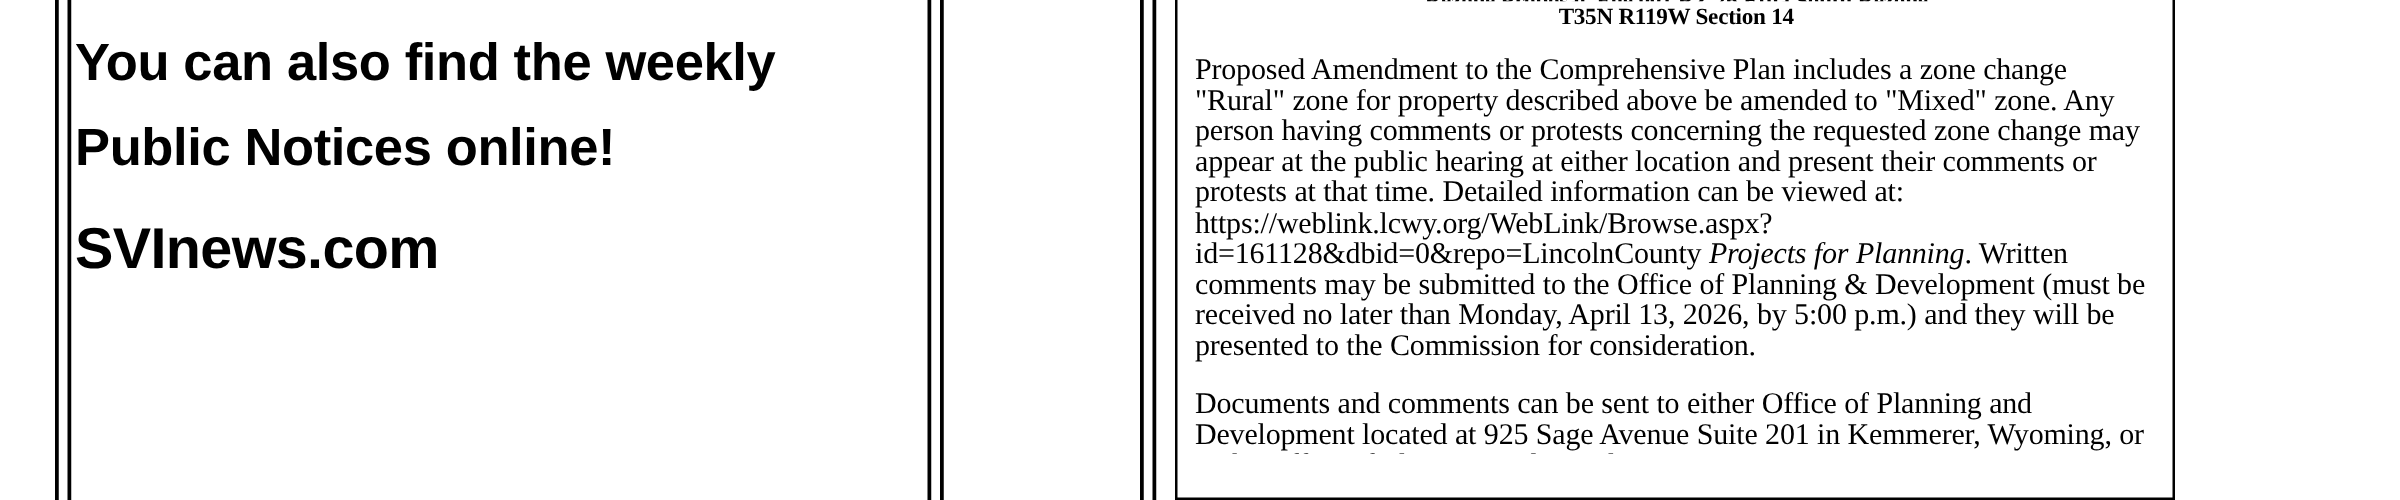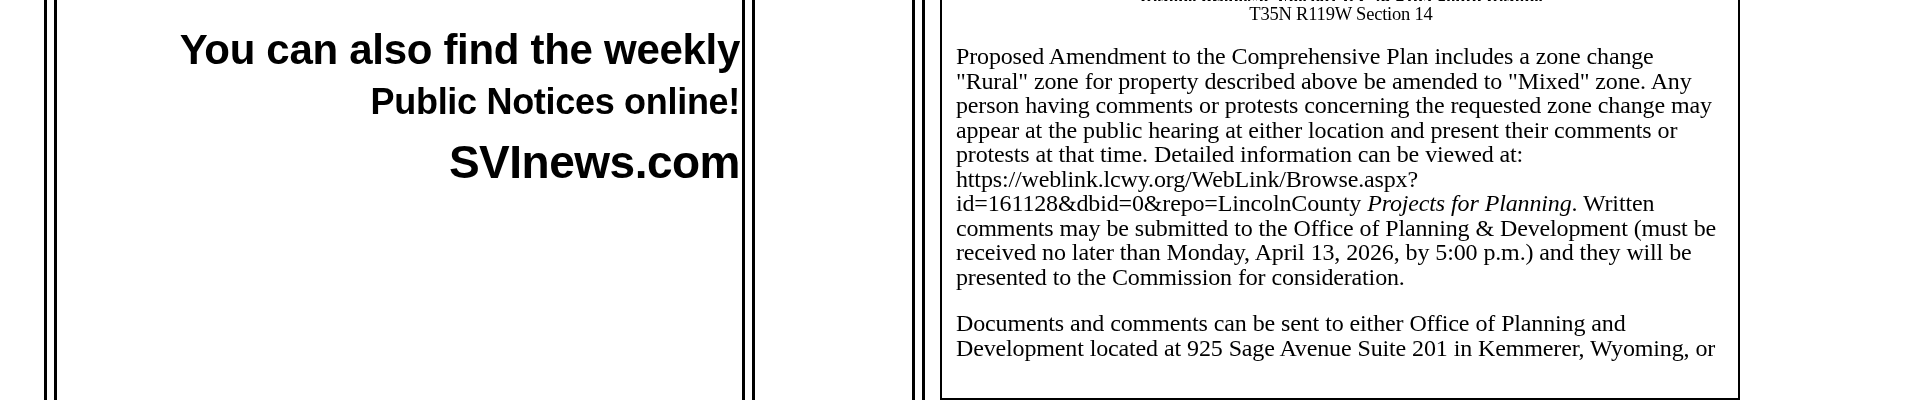--- a/index.html
+++ b/index.html
@@ -40,48 +40,48 @@
   .left-ad .rule-outer-l { left: 44px;  width: 3px; }
   .left-ad .rule-inner-l { left: 54px;  width: 3px; }
   .left-ad .rule-inner-r { left: 742px; width: 3px; }
   .left-ad .rule-outer-r { left: 752px; width: 3px; }
 
   .ad-text {
     position: absolute;
     left: 60px;
     top: 0;
     width: 680px;
-    text-align: right;
+    text-align: left;
     font-family: "Liberation Sans", sans-serif;
     font-weight: bold;
     color: #000000;
   }
   .ad-line-clip {
     font-size: 40px;
     line-height: 20px;
     height: 10px;
     overflow: hidden;
     margin-top: 0px;
   }
   .ad-line-1 {
     font-size: 42px;
     line-height: 48px;
     margin-top: 16px;
     letter-spacing: -0.3px;
   }
   .ad-line-2 {
-    font-size: 36px;
+    font-size: 42px;
     line-height: 48px;
-    margin-top: 4px;
+    margin-top: 20px;
     letter-spacing: -0.3px;
   }
   .ad-line-3 {
     font-size: 46px;
     line-height: 52px;
-    margin-top: 10px;
+    margin-top: 30px;
     letter-spacing: -0.5px;
   }
 
   
   .notice-wrap {
     position: absolute;
     left: 912px;
     top: 0;
     width: 1008px;
     height: 400px;
@@ -117,21 +117,21 @@
     line-height: 22px;
     letter-spacing: -0.2px;
   }
   .notice-title-clip {
     height: 11px;
     overflow: hidden;
     margin-top: 0;
   }
   .notice-subtitle {
     text-align: center;
-    font-weight: normal;
+    font-weight: bold;
     font-size: 18.5px;
     line-height: 24px;
     margin-top: 1px;
     letter-spacing: -0.2px;
   }
   .notice-para {
     font-size: 24px;
     line-height: 24.5px;
     margin-top: 18px;
     text-align: left;

